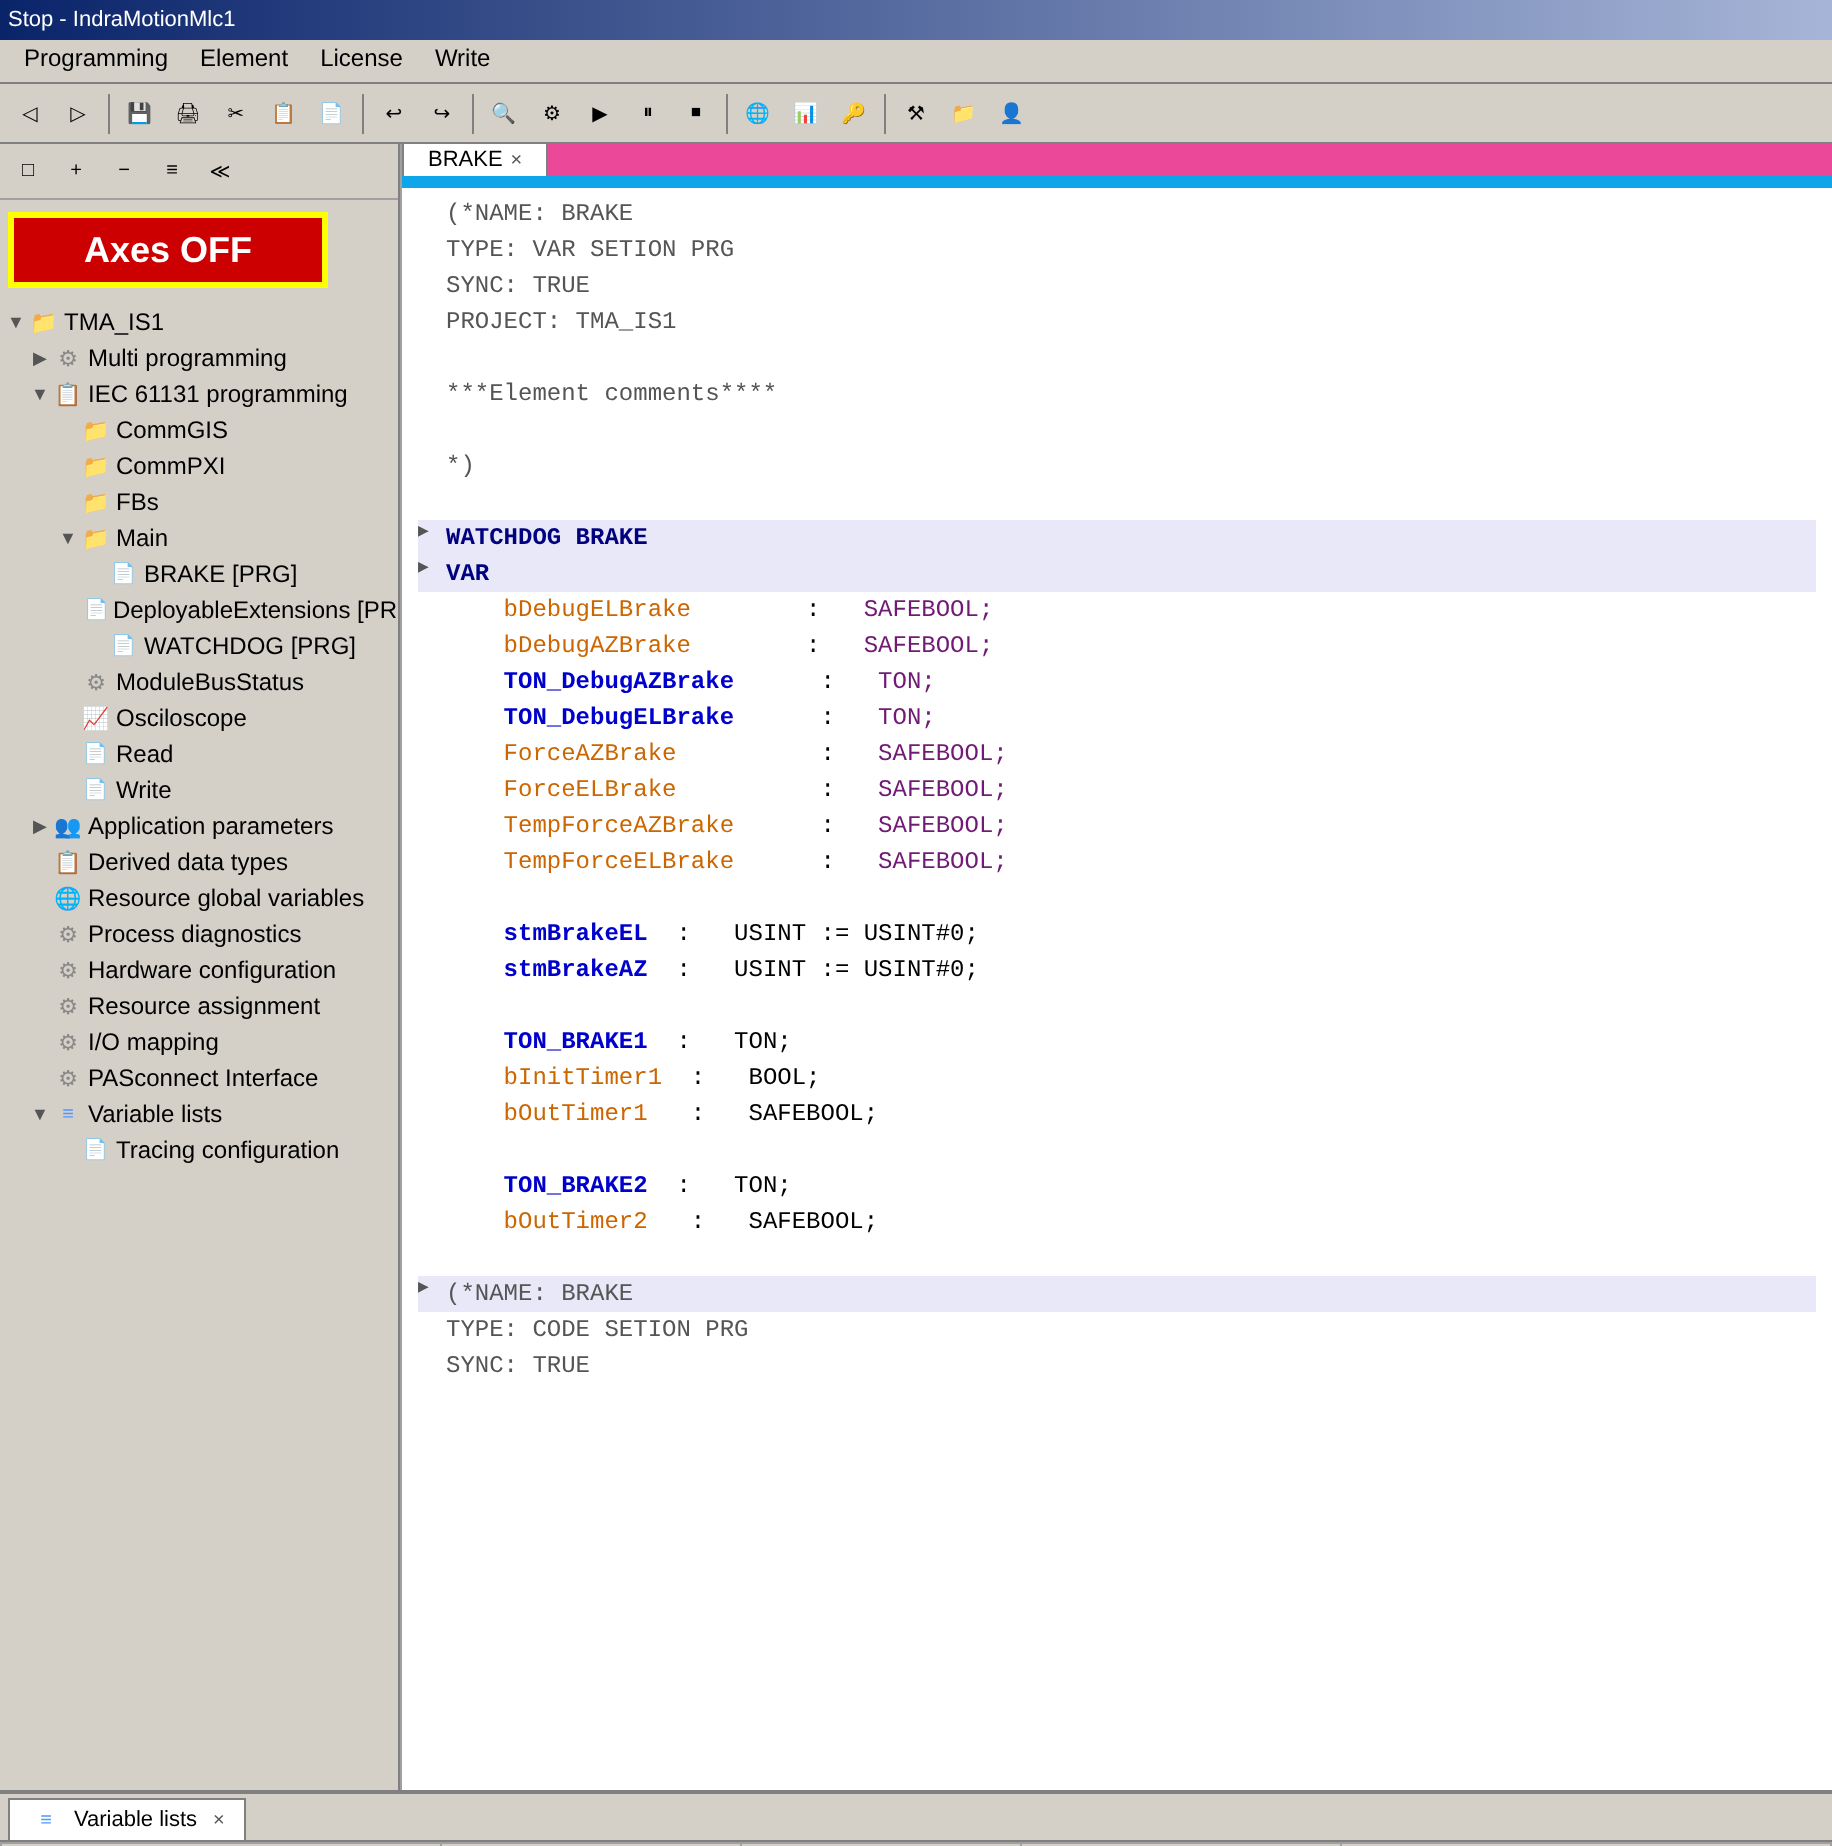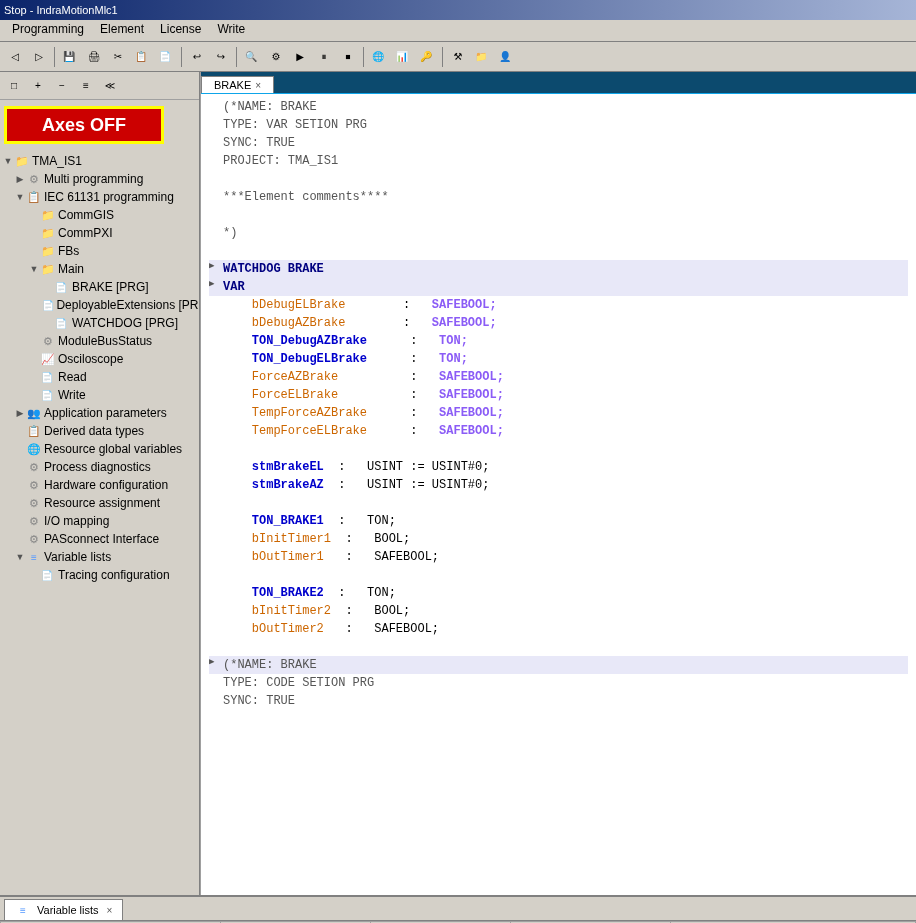--- a/index.html
+++ b/index.html
@@ -132,25 +132,25 @@
 
     
     .editor-pane {
       flex: 1;
       background: #ffffff;
       display: flex;
       flex-direction: column;
       border-left: 1px solid #a0a0a0;
     }
     .editor-tab-bar {
-      background: #0c4a6e;
+      background: #ec4899;
       height: 22px;
       display: flex;
       align-items: flex-end;
-      border-bottom: 1px solid #0ea5e9;
+      border-bottom: 6px solid #0ea5e9;
     }
     .editor-tab {
       background: #f0f0f0;
       border: 1px solid #808080;
       border-bottom: none;
       padding: 2px 12px;
       font-size: 11px;
       cursor: pointer;
       display: flex;
       align-items: center;
@@ -168,21 +168,21 @@
       font-size: 12px;
       line-height: 1.5;
     }
     .code-line { display: flex; align-items: flex-start; min-height: 18px; }
     .code-arrow { width: 14px; color: #555; font-size: 9px; flex-shrink: 0; display: flex; align-items: center; }
     .code-text { white-space: pre; text-align: right; }
     .c-comment { color: #555555; }
     .c-keyword { color: #000080; font-weight: bold; }
     .c-varname-orange { color: #cc6600; }
     .c-varname-blue { color: #0000cc; font-weight: bold; }
-    .c-type { color: #8b5cf6; font-weight: bold; }
+    .c-type { color: #701a75; }
 
     
     .bottom-panel {
       height: 230px;
       background: #d4d0c8;
       border-top: 2px solid #808080;
       display: flex;
       flex-direction: column;
     }
     .bottom-tab-bar {
@@ -540,24 +540,20 @@
       <div class="code-line">
           <div class="code-arrow"></div>
           <span class="code-text"> </span>
         </div>
       <div class="code-line">
         <div class="code-arrow"></div>
         <span class="code-text"><span class="c-varname-blue">    TON_BRAKE2</span><span>  :   TON;</span></span>
       </div>
       <div class="code-line">
         <div class="code-arrow"></div>
-        <span class="code-text"><span class="c-varname-orange">    bInitTimer2</span><span>  :   BOOL;</span></span>
-      </div>
-      <div class="code-line">
-        <div class="code-arrow"></div>
         <span class="code-text"><span class="c-varname-orange">    bOutTimer2</span><span>   :   SAFEBOOL;</span></span>
       </div>
       <div class="code-line">
           <div class="code-arrow"></div>
           <span class="code-text"> </span>
         </div>
       <div class="code-line" style="background:#e8e8f8;">
         <div class="code-arrow" style="color:#555;font-size:9px;">▶</div>
         <span class="code-text c-comment">(*NAME: BRAKE</span>
       </div>

